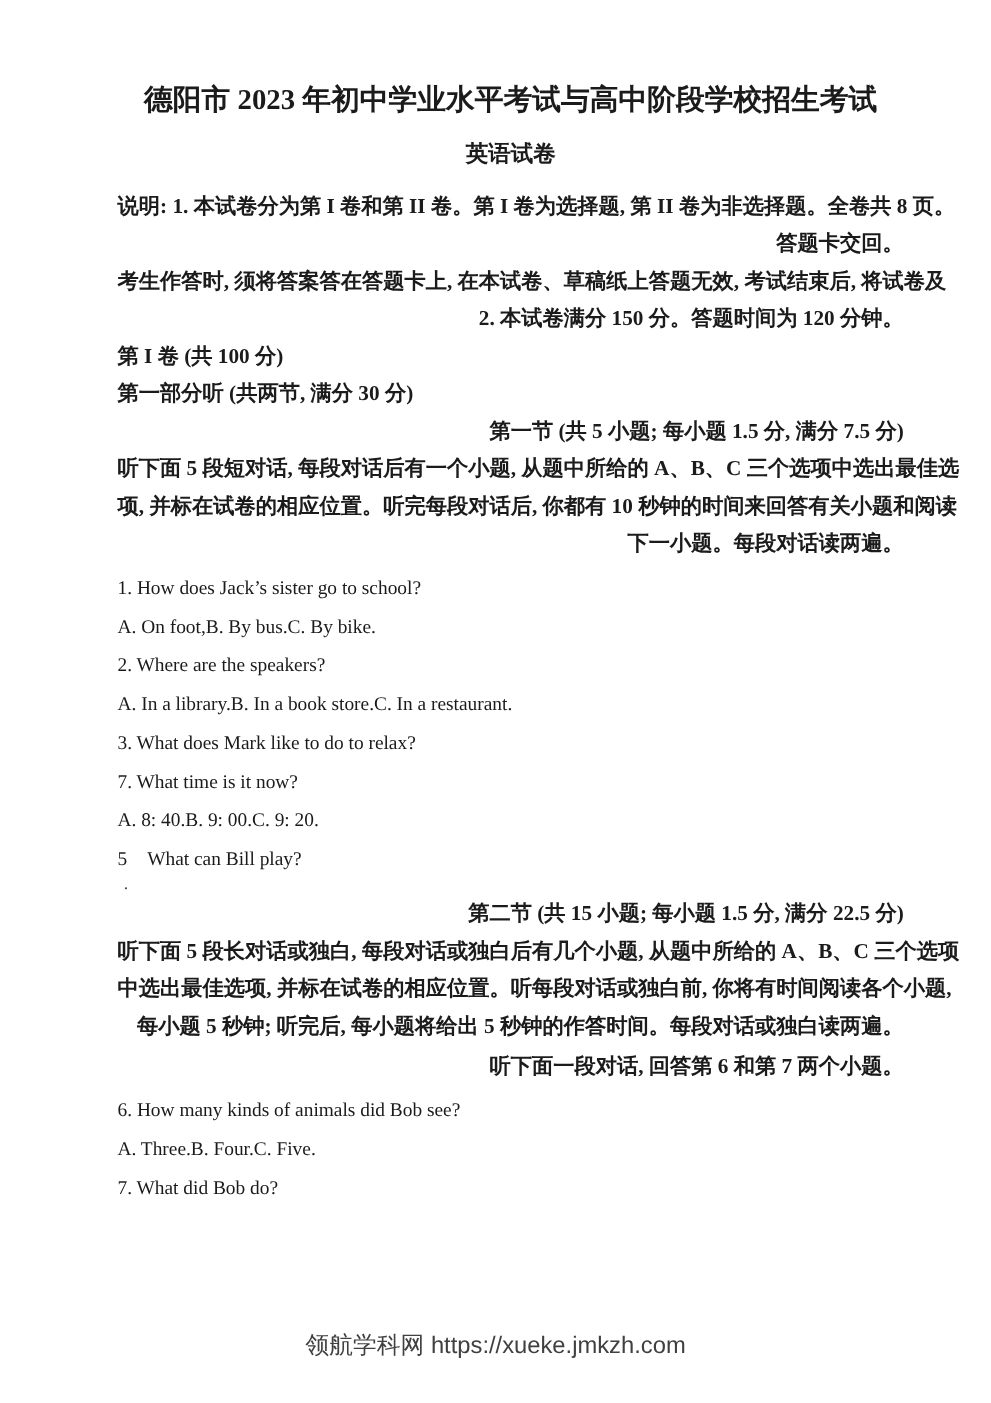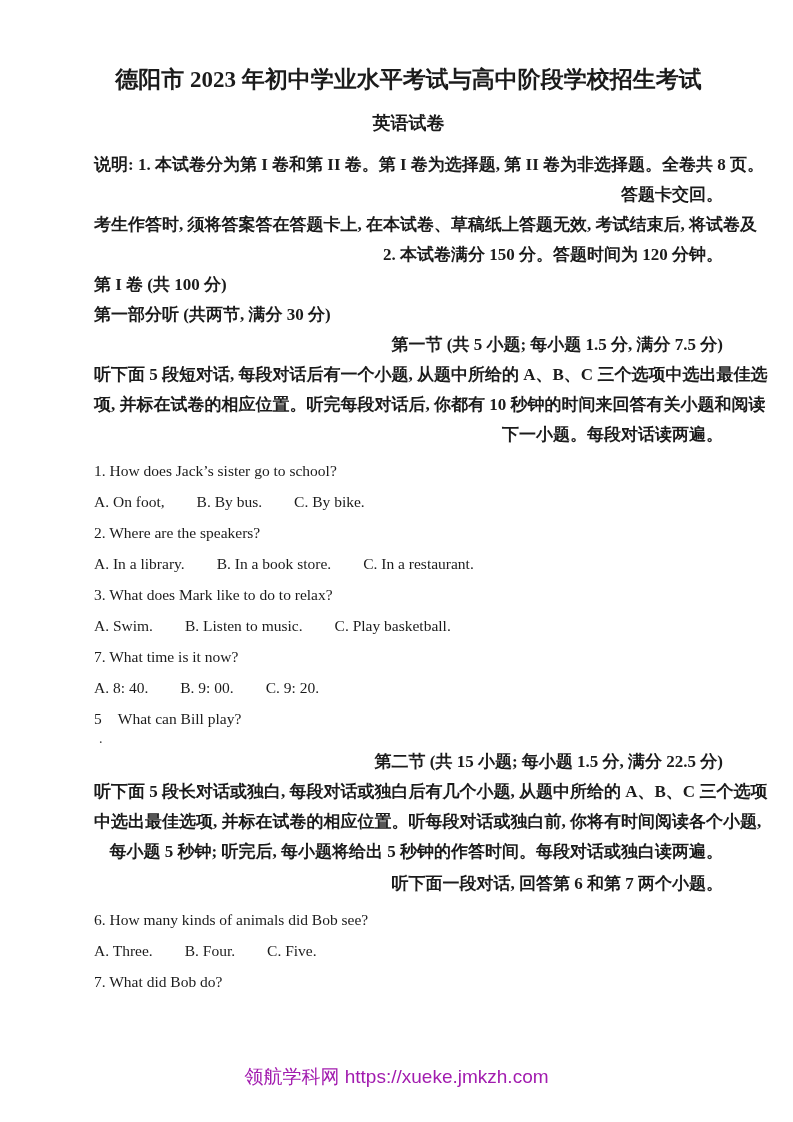--- a/index.html
+++ b/index.html
@@ -27,38 +27,38 @@
   .cn {
     font-weight: bold; font-size: 17px; line-height: 30px;
     white-space: nowrap;
     text-align: right;
   }
   .cn-center { text-align: left; white-space: nowrap; }
   .notice { margin-top: 12px; }
 
   .en { font-size: 15.5px; line-height: 31px; white-space: nowrap; }
   .en-block { margin-top: 5px; }
-  .opt-row { display: flex; gap: 32px; }
+  .opt-row { display: flex; }
   .opt { white-space: nowrap; }
 
   .q5-num { display: inline-block; }
   .q5-text { display: inline-block; margin-left: 16px; }
   .dot-artifact {
     height: 13px; line-height: 10px;
     font-size: 14px; padding-left: 5px; color: #444;
   }
 
   .sec2-lead { margin-top: 2px; }
 
   .footer {
     position: absolute; left: 0; top: 1064px; width: 793px;
     text-align: center;
     font-family: "Liberation Sans", "DejaVu Sans", sans-serif;
     font-size: 19px; line-height: 26px;
-    color: #a21caf;
+    color: #404040;
   }
 </style>
 </head>
 <body>
 
 <div class="doc">
 
   <h1 class="title">德阳市 2023 年初中学业水平考试与高中阶段学校招生考试</h1>
   <h2 class="subtitle">英语试卷</h2>
 
@@ -90,25 +90,20 @@
     </div>
 
     <div class="en">2. Where are  the  speakers?</div>
     <div class="en opt-row">
       <span class="opt">A. In a library.</span>
       <span class="opt">B. In a book store.</span>
       <span class="opt">C. In a restaurant.</span>
     </div>
 
     <div class="en">3. What does Mark like to do to relax?</div>
-    <div class="en opt-row">
-      <span class="opt">A. Swim.</span>
-      <span class="opt">B. Listen to music.</span>
-      <span class="opt">C. Play basketball.</span>
-    </div>
 
     <div class="en">7. What time is it now?</div>
     <div class="en opt-row">
       <span class="opt">A. 8: 40.</span>
       <span class="opt">B. 9: 00.</span>
       <span class="opt">C. 9: 20.</span>
     </div>
 
     <div class="en">
       <span class="q5-num">5</span><span class="q5-text">What can Bill play?</span>

